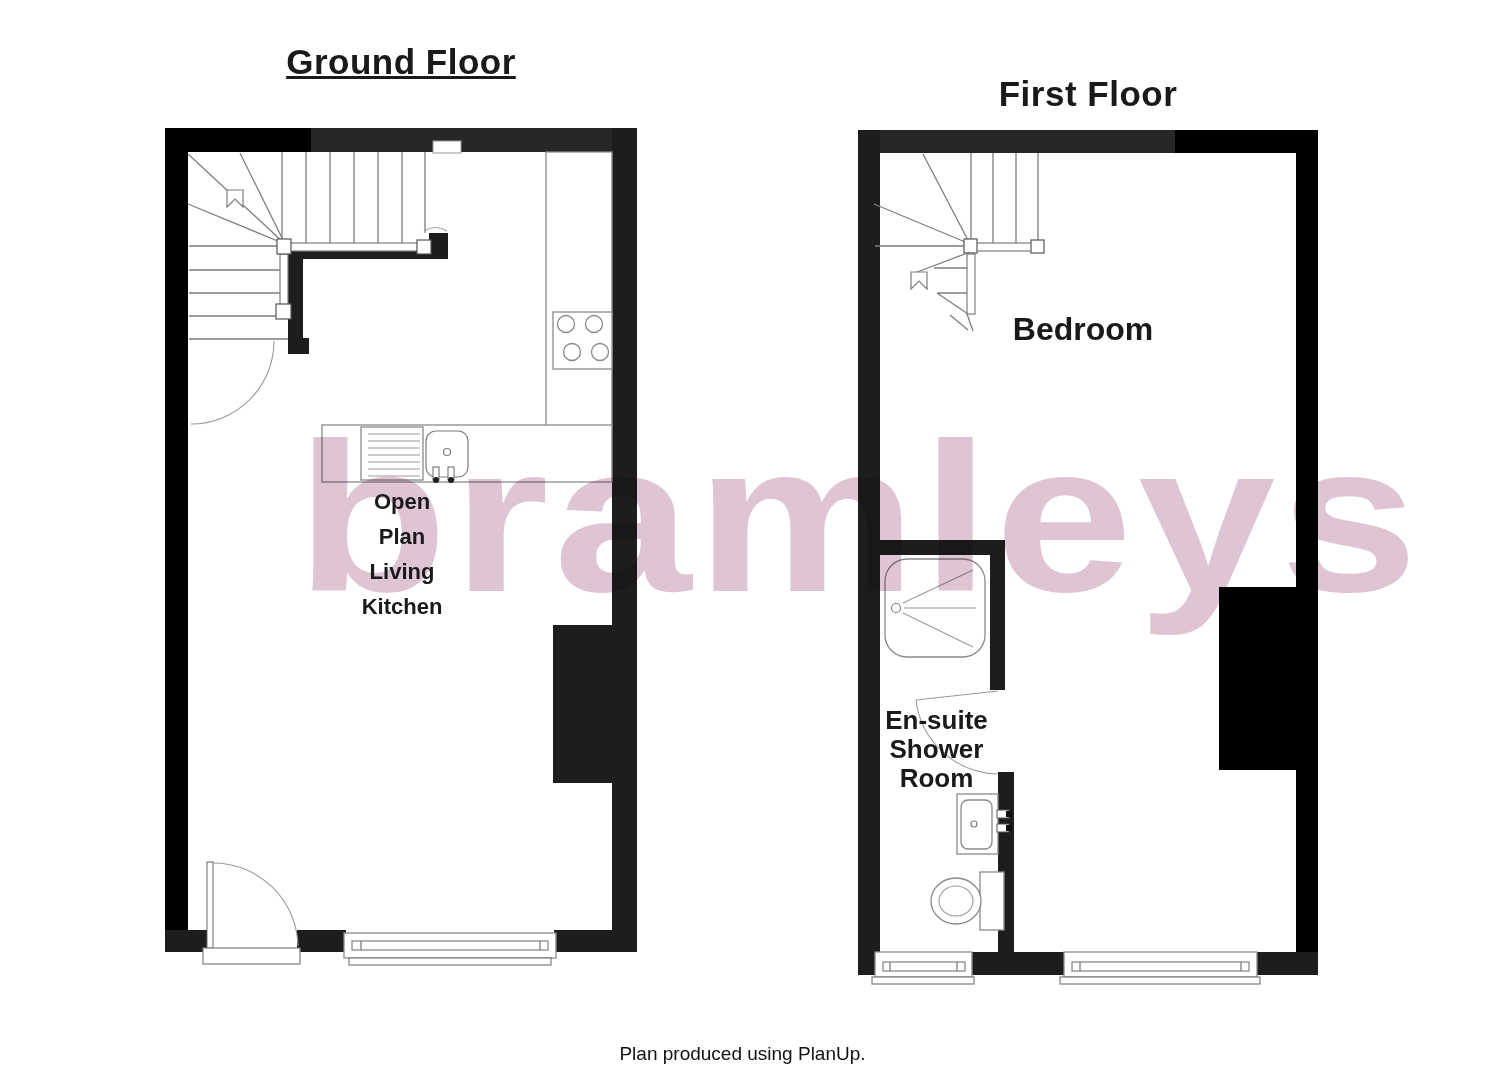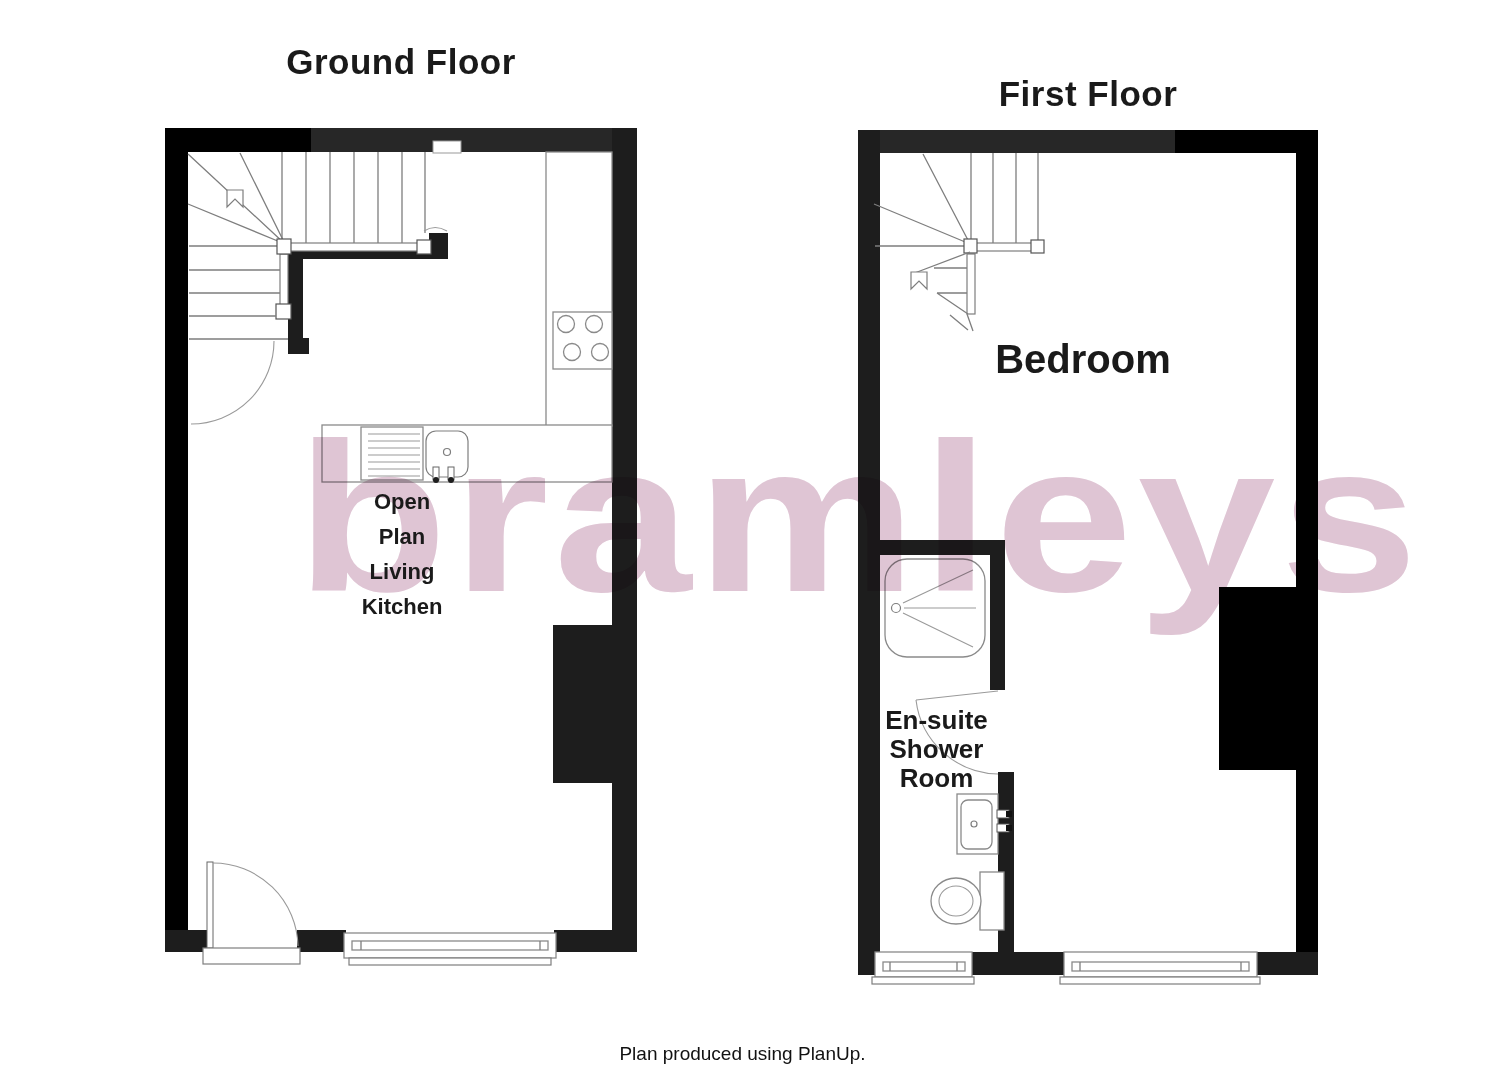--- a/index.html
+++ b/index.html
@@ -3,24 +3,24 @@
 <meta charset="utf-8">
 <style>
   html,body{margin:0;padding:0;background:#fff;}
   #canvas{
     position:relative;width:1485px;height:1080px;background:#ffffff;
     font-family:"Liberation Sans", sans-serif;overflow:hidden;
   }
   #plan-svg{position:absolute;left:0;top:0;z-index:1;}
   .label{position:absolute;z-index:10;color:#1a1a1a;text-align:center;}
   .floor-title{top:42px;font-size:35px;font-weight:700;letter-spacing:0.5px;}
-  #title-ground{left:165px;width:472px;}
+  #title-ground{left:165px;width:472px;text-decoration:underline;}
   #title-first{left:858px;width:460px;margin-top:32px;}
   #label-openplan{left:302px;top:484px;width:200px;font-size:22px;font-weight:700;line-height:35px;white-space:pre-line;}
-  #label-bedroom{left:958px;top:337px;width:250px;font-size:40px;font-weight:700;}
+  #label-bedroom{left:958px;top:311px;width:250px;font-size:32px;font-weight:700;}
   #label-ensuite{left:859px;top:706px;width:155px;font-size:26px;font-weight:700;line-height:29px;white-space:pre-line;}
   #watermark{
     position:absolute;left:296px;top:412px;z-index:5;
     font-size:212px;font-weight:700;letter-spacing:4px;line-height:1;
     color:#dfc5d4;mix-blend-mode:multiply;white-space:nowrap;
     transform:scaleX(1.17);transform-origin:left center;
   }
   .footer-line{position:absolute;left:0;width:1485px;z-index:10;color:#111;text-align:center;}
   #footer-disclaimer{top:1018px;font-size:21px;}
   #footer-credit{top:1043px;font-size:19px;}

